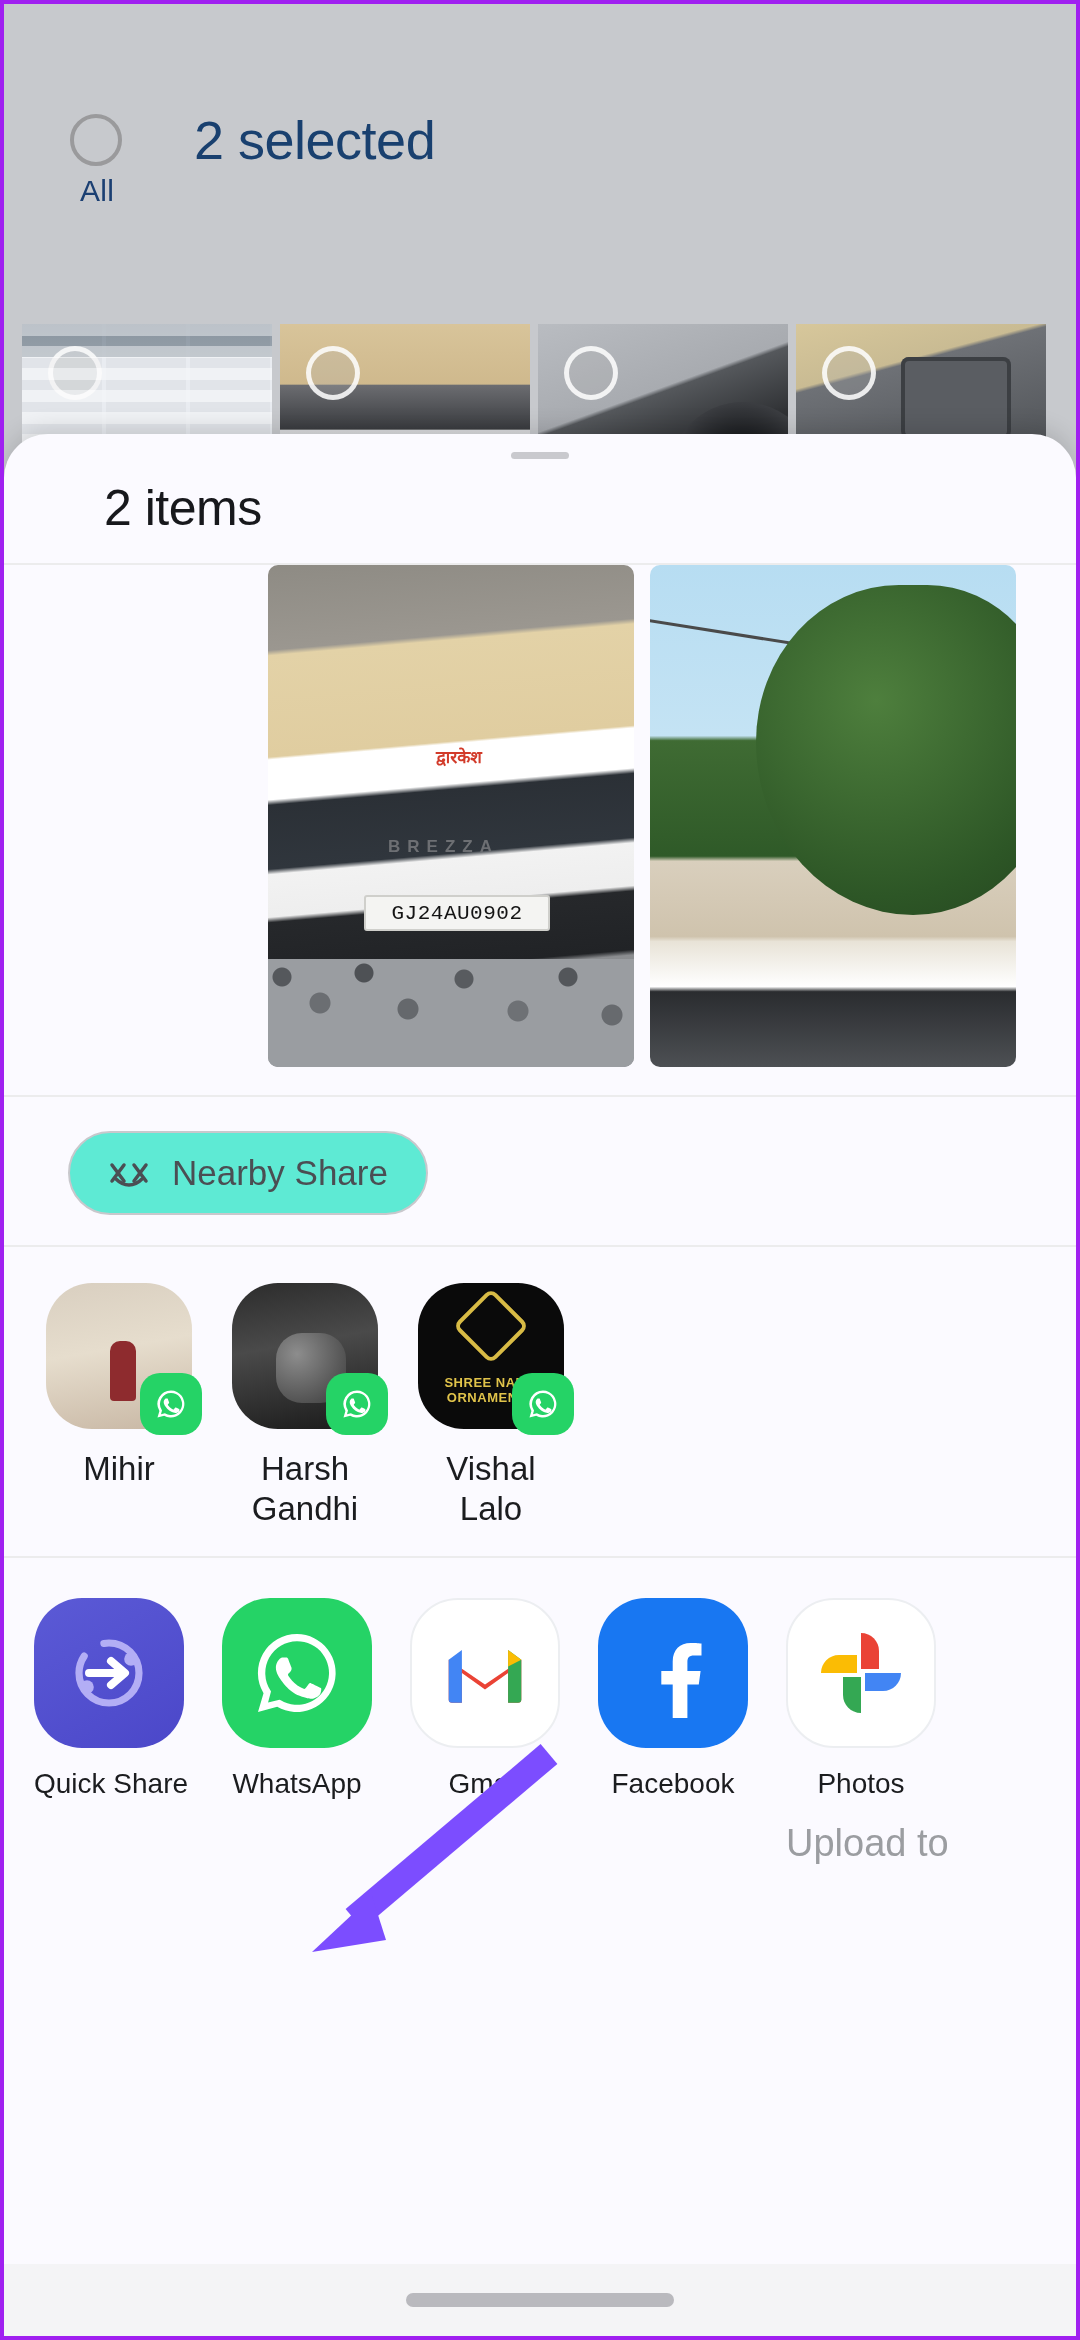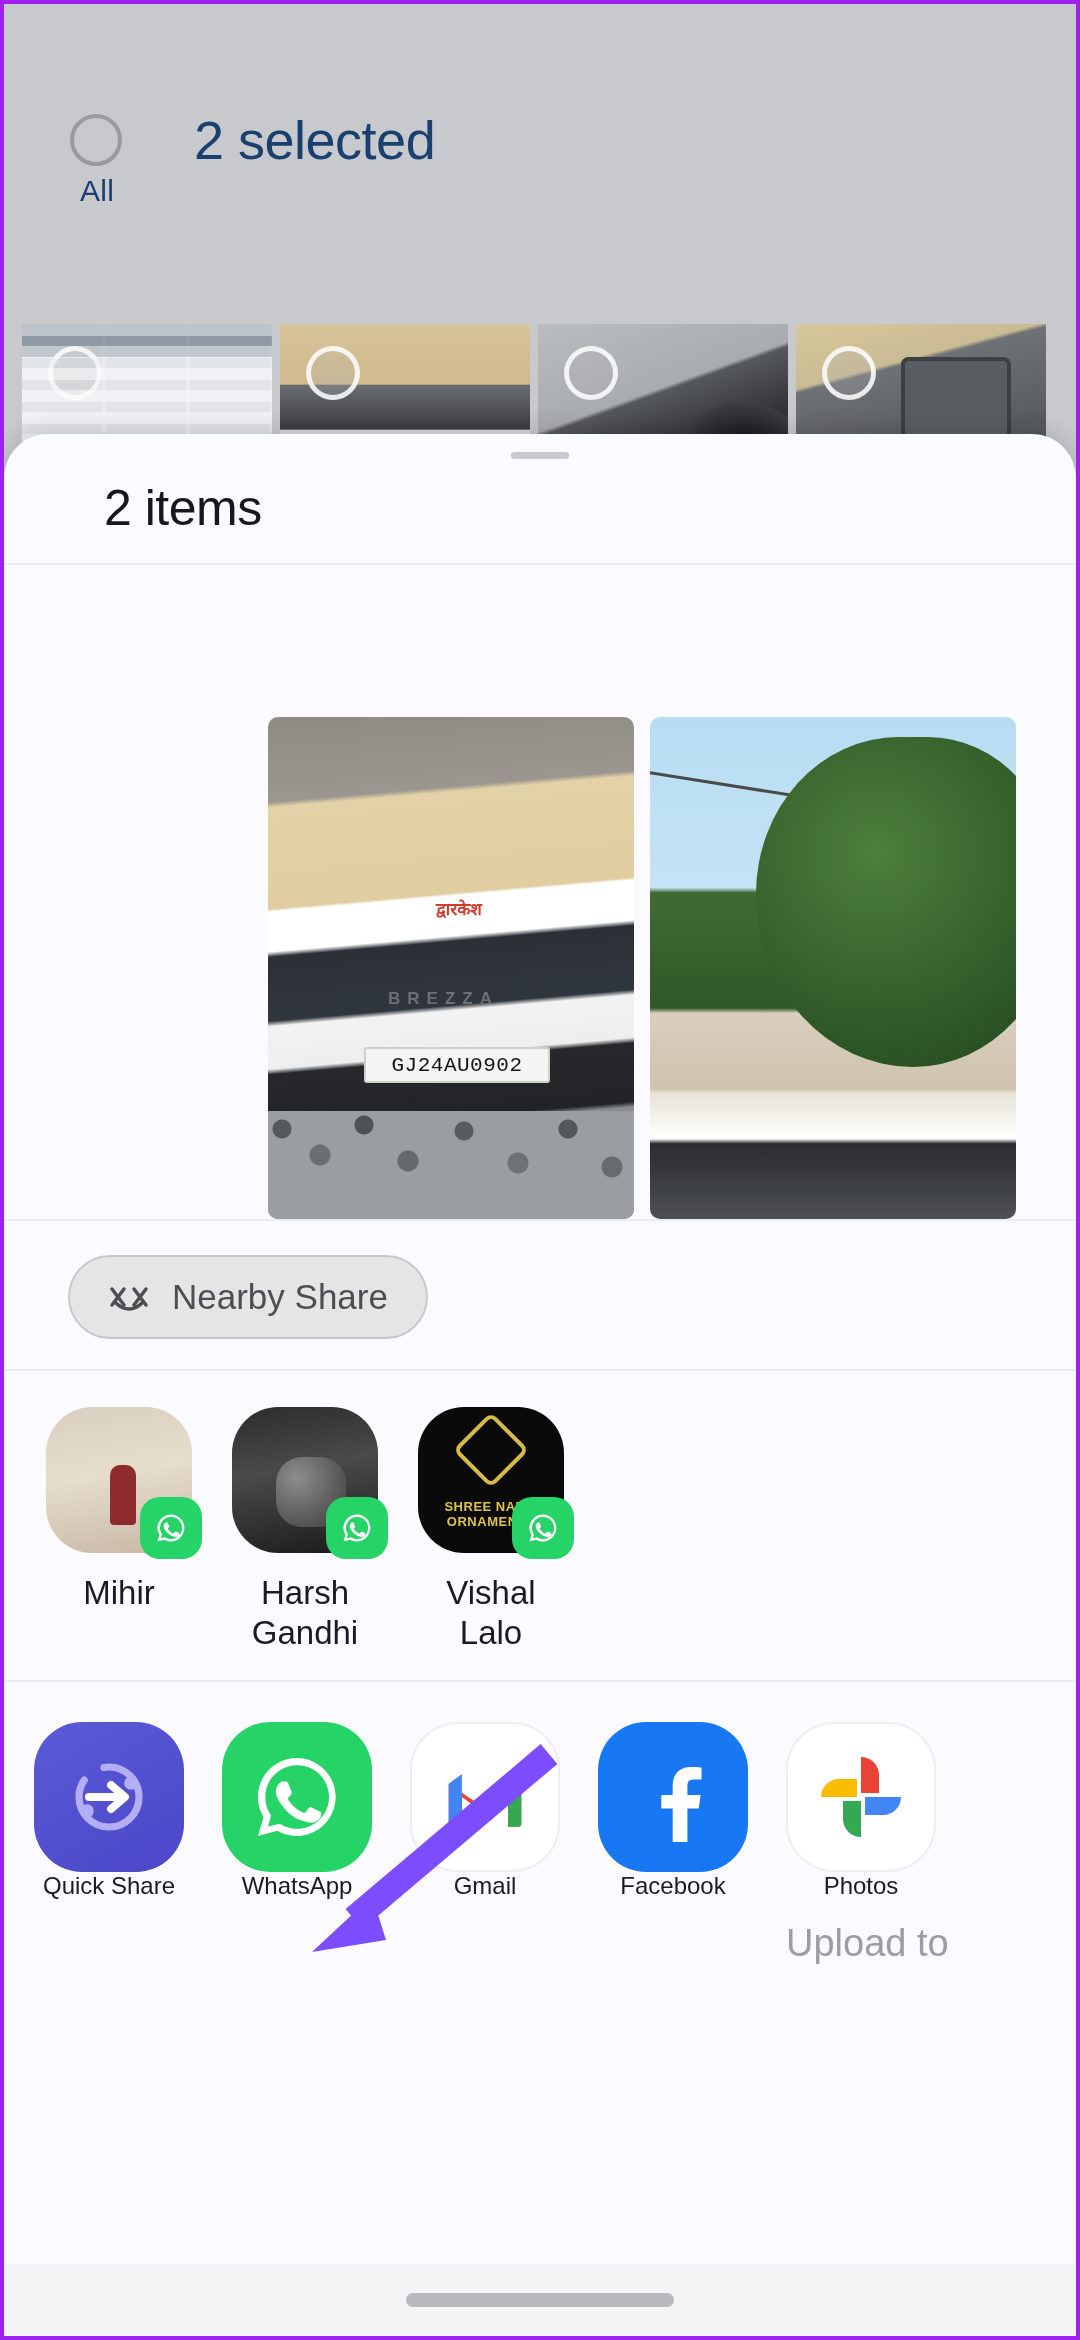--- a/index.html
+++ b/index.html
@@ -91,22 +91,22 @@
   .sheet-head { padding: 20px 64px 26px; margin-left: 36px; }
   .sheet-title { font-size: 50px; color: #17181c; font-weight: 400; letter-spacing: -.5px; }
   .sheet-sub { margin-top: 14px; font-size: 33px; color: #8e9196; }
   .sheet-sub .opt { color: #3b7ae3; margin-left: 12px; }
   .sheet-sub .chev { color: #3b7ae3; font-weight: 600; margin-left: 4px; }
 
   .divider { height: 2px; background: #ececed; width: 100%; }
 
   
   .preview-row {
-    position: relative; height: 654px;
-    display: flex; align-items: flex-end; gap: 16px;
+    position: relative; height: 530px;
+    display: flex; align-items: flex-start; gap: 16px;
     padding-left: 264px; overflow: hidden;
   }
   .pimg { width: 366px; height: 502px; border-radius: 10px; flex: 0 0 auto; overflow: hidden; position: relative; }
   .pimg1 {
     background:
       linear-gradient(175deg, #8e8b84 0%, #9b9790 16%, #e3d2a7 17%, #e0cda0 36%, #ffffff 36.5%, #ffffff 44%,
                       #2b3036 45%, #30363d 57%, #f2f2f2 58%, #eeeeee 66%,
                       #26282b 67%, #212326 78%, #8b8d90 79%, #7e8185 100%);
   }
   .pimg1 .plate {
@@ -150,21 +150,21 @@
     position:absolute; left:-10px; top:86px; width:420px; height:3px;
     background:#4a4a4a; transform: rotate(9deg);
   }
 
   
   .nearby-wrap { padding: 34px 64px 30px; }
   .chip {
     display: inline-flex; align-items: center; gap: 22px;
     height: 84px; padding: 0 38px;
     border: 2px solid #c8c8cc; border-radius: 48px;
-    background: #e5e5e5;
+    background: #5eead4;
     font-size: 35px; color: #4b4e53;
   }
   .chip svg { display:block; }
 
   
   .contacts {
     display: flex; padding: 36px 0 26px 0; gap: 0;
   }
   .ct { width: 146px; margin-left: 40px; text-align: center; flex: 0 0 auto; }
   .ct:first-child { margin-left: 42px; }
@@ -203,21 +203,21 @@
   .app:first-child { margin-left: 30px; }
   .app-ic {
     width: 150px; height: 150px; margin: 0 auto; border-radius: 48px;
     display:flex; align-items:center; justify-content:center; overflow:hidden;
   }
   .ic-quick { background: linear-gradient(150deg,#5b5ad6 0%,#4b47c9 100%); }
   .ic-wa { background: #25d366; }
   .ic-gmail { background: #ffffff; border:2px solid #eceef1; }
   .ic-fb { background: #1877f2; }
   .ic-photos { background: #ffffff; border:2px solid #eceef1; }
-  .app-name { font-size: 24px; color: #1b1c1f; white-space: nowrap; }
+  .app-name { margin-top: 20px; font-size: 28px; color: #1b1c1f; white-space: nowrap; }
   .app-sub { margin-top: 22px; font-size: 38px; color: #9b9da1; white-space: nowrap; }
 
   
   .arrow { position: absolute; left: 290px; top: 1740px; pointer-events:none; }
 
   
   .navbar {
     position: absolute; left: 0; right: 0; bottom: 0; height: 72px;
     background: #f4f4f6; display:flex; align-items:center; justify-content:center;
   }

